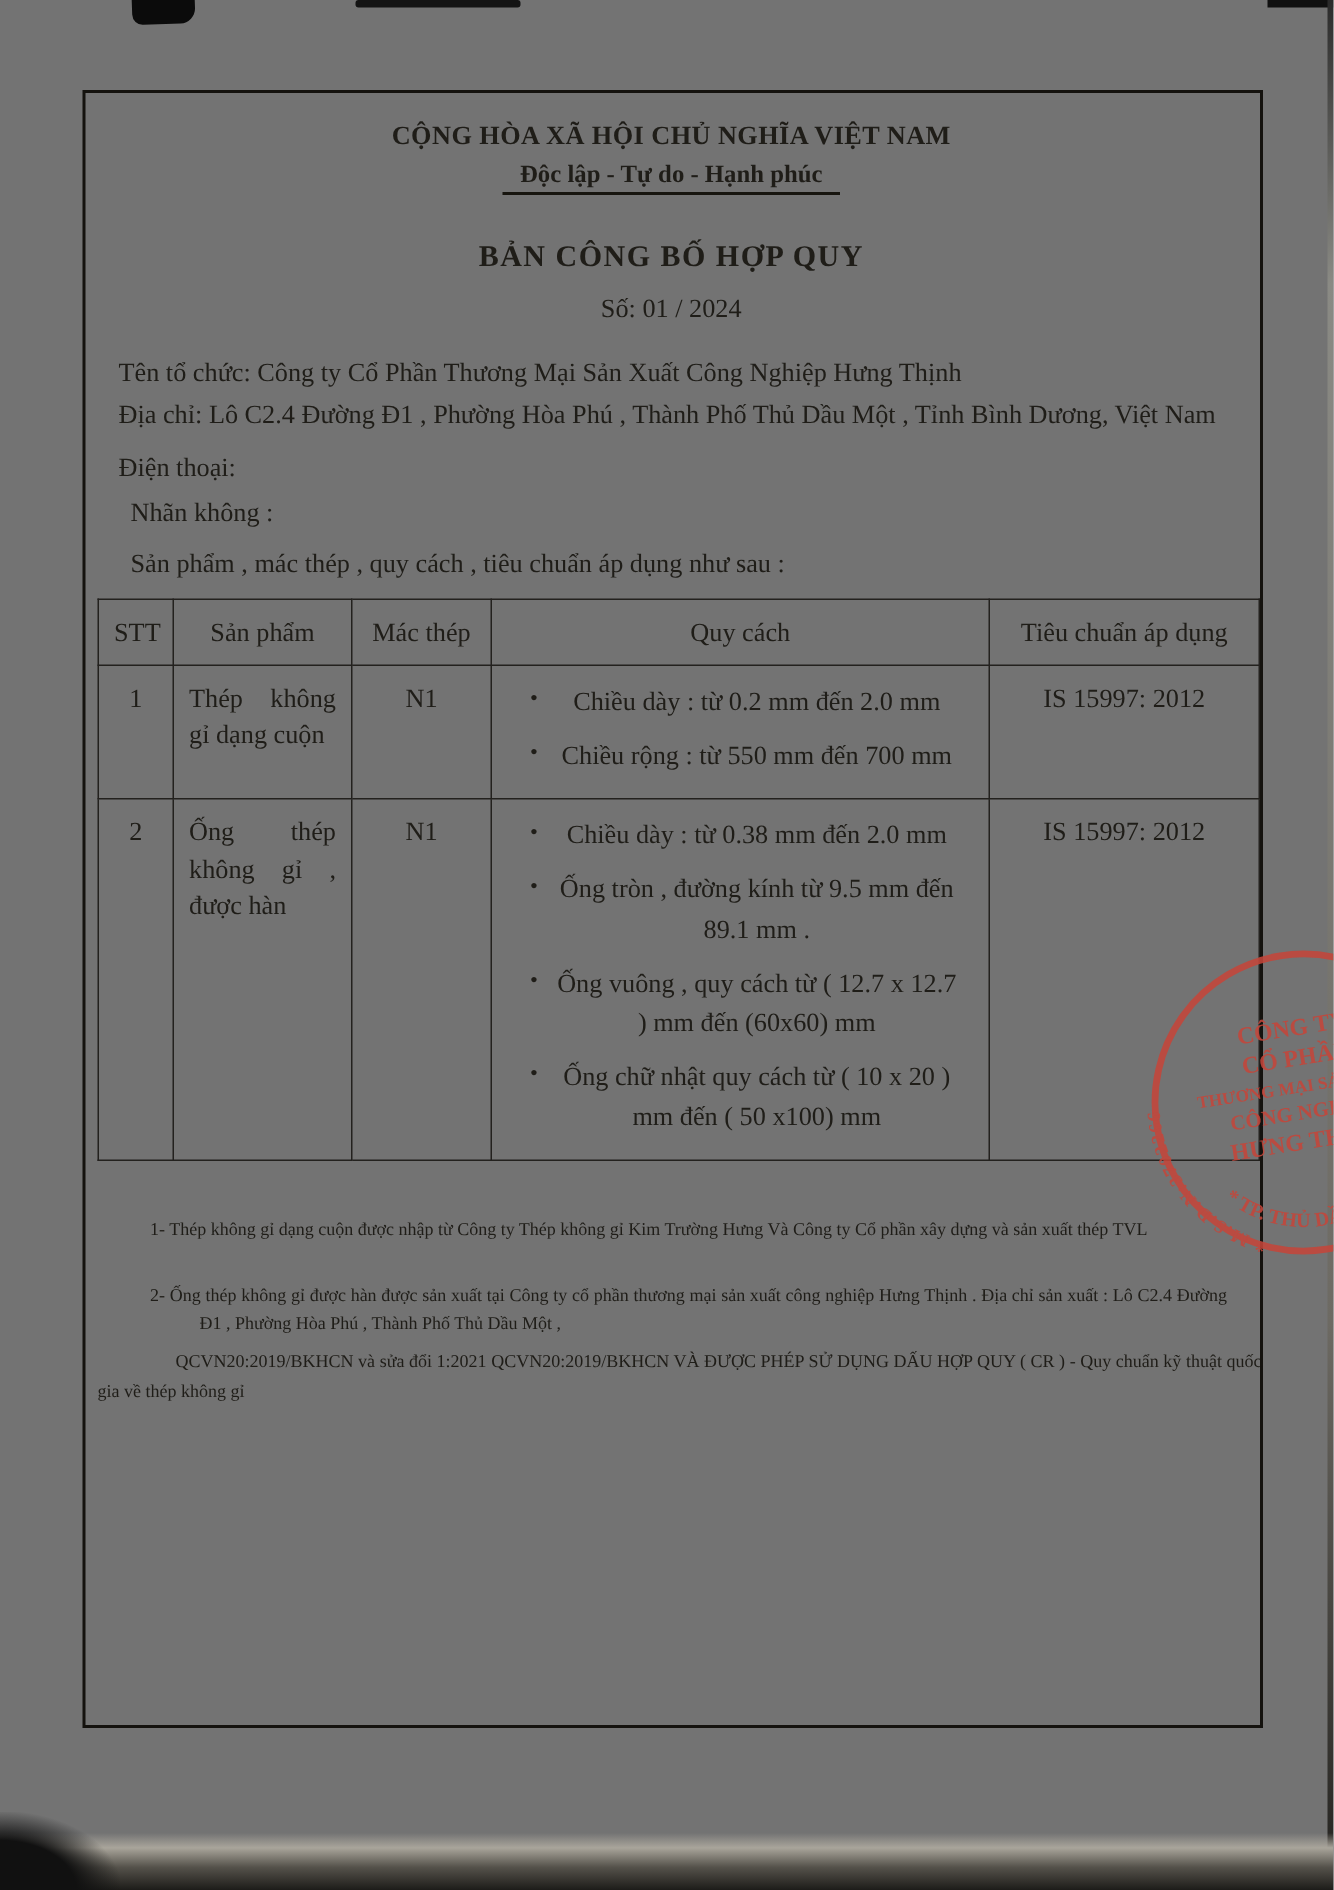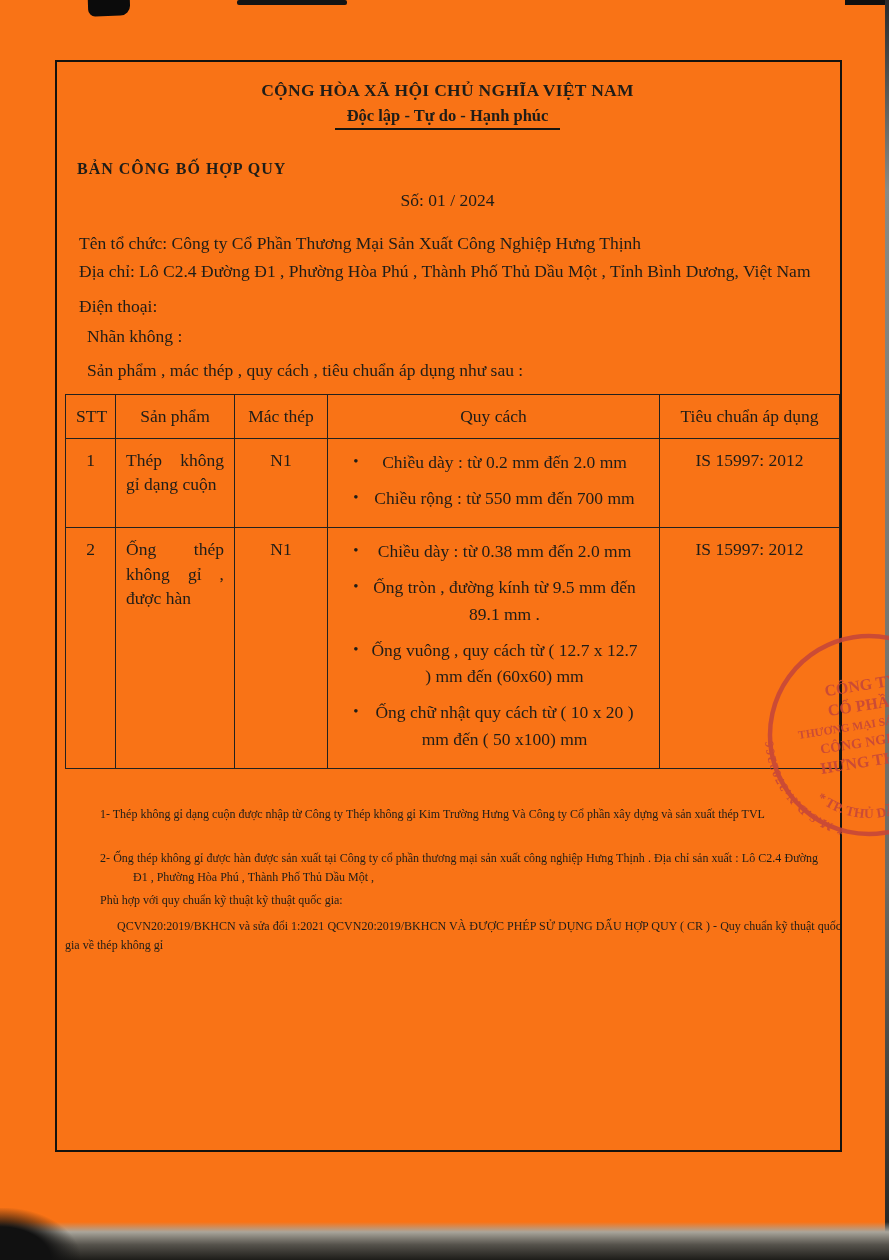--- a/index.html
+++ b/index.html
@@ -1,41 +1,41 @@
 <!DOCTYPE html>
 <html><head>
 <meta charset="utf-8">
 <style>
   * { margin:0; padding:0; box-sizing:border-box; }
   html,body { width:889px; height:1260px; }
   body { font-family:"Liberation Serif", serif; }
 
   .page {
     position:relative; width:889px; height:1260px;
-    background:#f97316; color:#1f1d18; overflow:hidden;
+    background:#737373; color:#1f1d18; overflow:hidden;
   }
 
   
   .blob-top{position:absolute; left:88px; top:-5px; width:42px; height:21px; background:#0b0b0b; border-radius:3px 6px 10px 7px; transform:rotate(-2deg);}
   .line-top{position:absolute; left:237px; top:0; width:110px; height:5px; background:#141414; border-radius:2px;}
   .corner-tr{position:absolute; right:0; top:0; width:44px; height:5px; background:#101010;}
   .edge-right{position:absolute; right:0; top:0; width:4px; height:100%; background:linear-gradient(180deg,#2a2a2a,#8a8a84 15%,#6d6a63 70%,#22211e);}
   .band-bottom{position:absolute; left:0; bottom:0; width:100%; height:38px; background:linear-gradient(180deg, rgba(169,165,155,0) 0%, #a9a59b 26%, #55524b 60%, #1d1c19 100%);}
   .corner-bl{position:absolute; left:0; bottom:0; width:80px; height:52px; background:radial-gradient(ellipse at 0% 100%, #111 45%, rgba(17,17,17,0) 72%);}
 
   
   .frame{
     position:absolute; left:55px; top:60px; width:787px; height:1092px;
     border:2px solid #14120e; padding:12px 22px 0 20px; overflow:hidden;
   }
 
   .nat-title{text-align:center; font-weight:bold; font-size:17.5px; letter-spacing:.3px; margin-top:6px;}
   .motto-wrap{text-align:center; margin-top:5px;}
   .motto{display:inline-block; font-weight:bold; font-size:16.5px; border-bottom:2.2px solid #17150f; padding:0 12px 2px;}
-  .doc-title{text-align:left; font-weight:bold; font-size:16px; letter-spacing:1px; margin-top:30px;}
+  .doc-title{text-align:center; font-weight:bold; font-size:20px; letter-spacing:1px; margin-top:30px;}
   .doc-number{text-align:center; font-size:17.5px; margin-top:12px;}
 
   .info{font-size:17.5px; line-height:1.6; padding-left:2px;}
   .org{margin-top:18px;}
   .phone{margin-top:7px;}
   .product{margin-top:6px; padding-left:10px;}
   .brand{margin-top:2px; padding-left:10px;}
   .intro{margin-top:6px; padding-left:10px;}
   .product strong{font-weight:bold;}
 
@@ -145,21 +145,20 @@
                 <span class="spec-text">Ống chữ nhật quy cách từ ( 10 x 20 ) mm đến ( 50 x100) mm</span>
               </div>
           </td>
           <td class="c-std">IS 15997: 2012</td>
         </tr>
       </tbody>
     </table>
 
     <p class="note n1">1- Thép không gỉ dạng cuộn được nhập từ Công ty Thép không gỉ Kim Trường Hưng Và Công ty Cổ phần xây dựng và sản xuất thép TVL</p>
     <p class="note n2">2- Ống thép không gỉ được hàn được sản xuất tại Công ty cổ phần thương mại sản xuất công nghiệp Hưng Thịnh . Địa chỉ sản xuất : Lô C2.4 Đường Đ1 , Phường Hòa Phú , Thành Phố Thủ Dầu Một ,</p>
-    <p class="note">Phù hợp với quy chuẩn kỹ thuật kỹ thuật quốc gia:</p>
     <p class="note detail">QCVN20:2019/BKHCN và sửa đổi 1:2021 QCVN20:2019/BKHCN VÀ ĐƯỢC PHÉP SỬ DỤNG DẤU HỢP QUY ( CR ) -  Quy chuẩn kỹ thuật quốc gia về thép không gỉ</p>
 
   </div>
 
   <svg class="stamp" width="215" height="215" viewBox="0 0 215 215">
     <g transform="rotate(-9 107 107)">
       <circle cx="107" cy="107" r="99" fill="none" stroke-width="4.5" stroke="#c5463a"></circle>
 
       <path id="stamp-arc-left" d="M 72,196 A 96,96 0 0 1 16,76" fill="none"></path>
       <text font-size="12.5" font-weight="bold" letter-spacing="1" fill="#c5463a">

